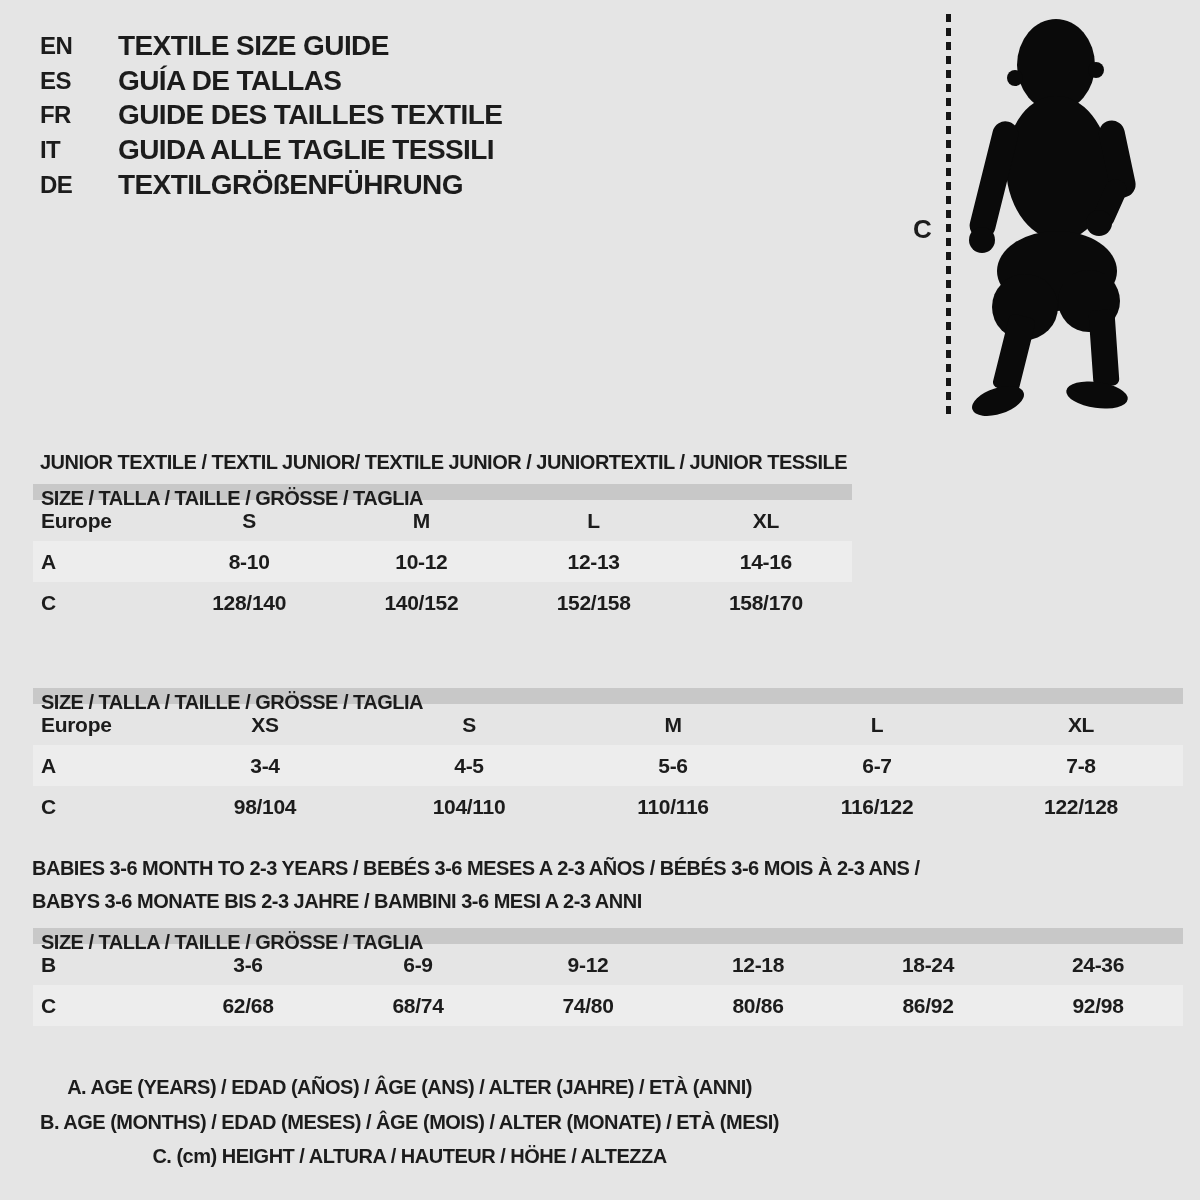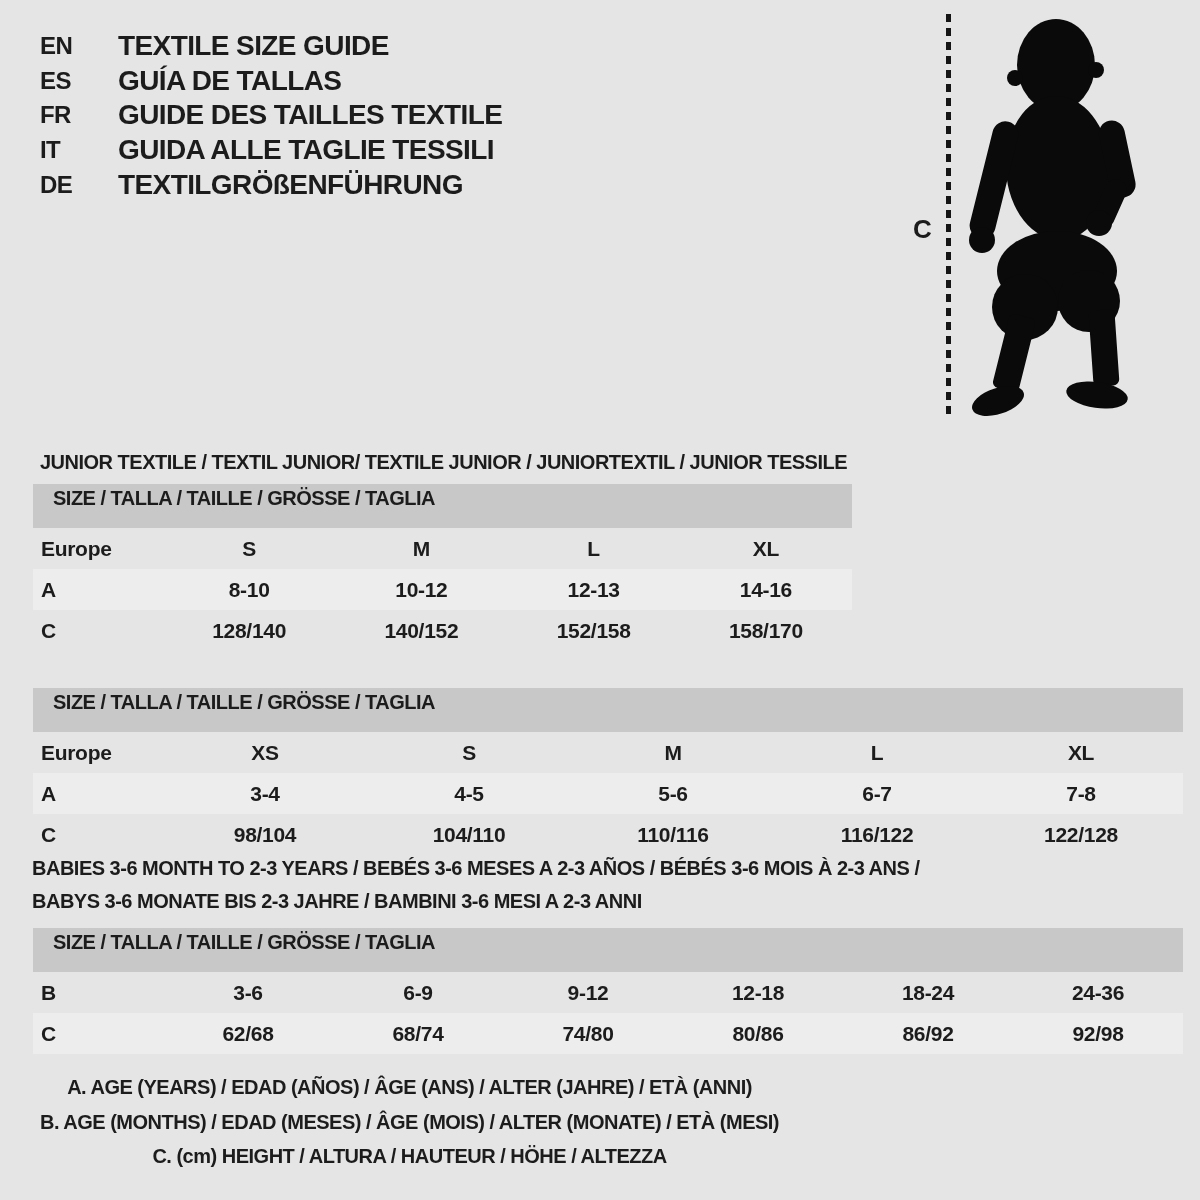--- a/index.html
+++ b/index.html
@@ -16,22 +16,22 @@
   .dash-line{position:absolute;left:946px;top:14px;width:5px;height:401px;
     background:repeating-linear-gradient(to bottom,#151515 0 8px,transparent 8px 14px);}
   .c-label{position:absolute;left:913px;top:214px;font-size:26px;}
   .baby-svg{position:absolute;left:962px;top:18px;width:180px;height:400px;}
   .baby-svg *{fill:#0a0a0a;}
   
   .sec-title{position:absolute;font-size:20px;letter-spacing:-0.5px;white-space:nowrap;}
   .title-sub{font-size:13px;position:relative;top:3px;letter-spacing:-0.3px;}
   .two-line div{line-height:33px;}
   .size-table{position:absolute;}
-  .band{height:44px;line-height:28px;background:#c8c8c8;font-size:20px;
-    letter-spacing:-0.5px;padding-left:20px;}
+  .band{height:16px;line-height:28px;background:#c8c8c8;font-size:20px;
+    letter-spacing:-0.5px;padding-left:8px;}
   .trow{display:grid;height:41px;align-items:center;font-size:21px;letter-spacing:-0.3px;}
   .trow.shaded{background:#ededed;}
   .tlabel{text-align:left;padding-left:8px;font-size:21px;}
   .tcell{text-align:center;}
   #junior-table{left:33px;top:484px;width:819px;}
   #junior-table .trow{grid-template-columns:130px repeat(4,1fr);}
   #children-table{left:33px;top:688px;width:1150px;}
   #children-table .trow{grid-template-columns:130px repeat(5,1fr);}
   #babies-table{left:33px;top:928px;width:1150px;}
   #babies-table .trow{grid-template-columns:130px repeat(6,1fr);}

